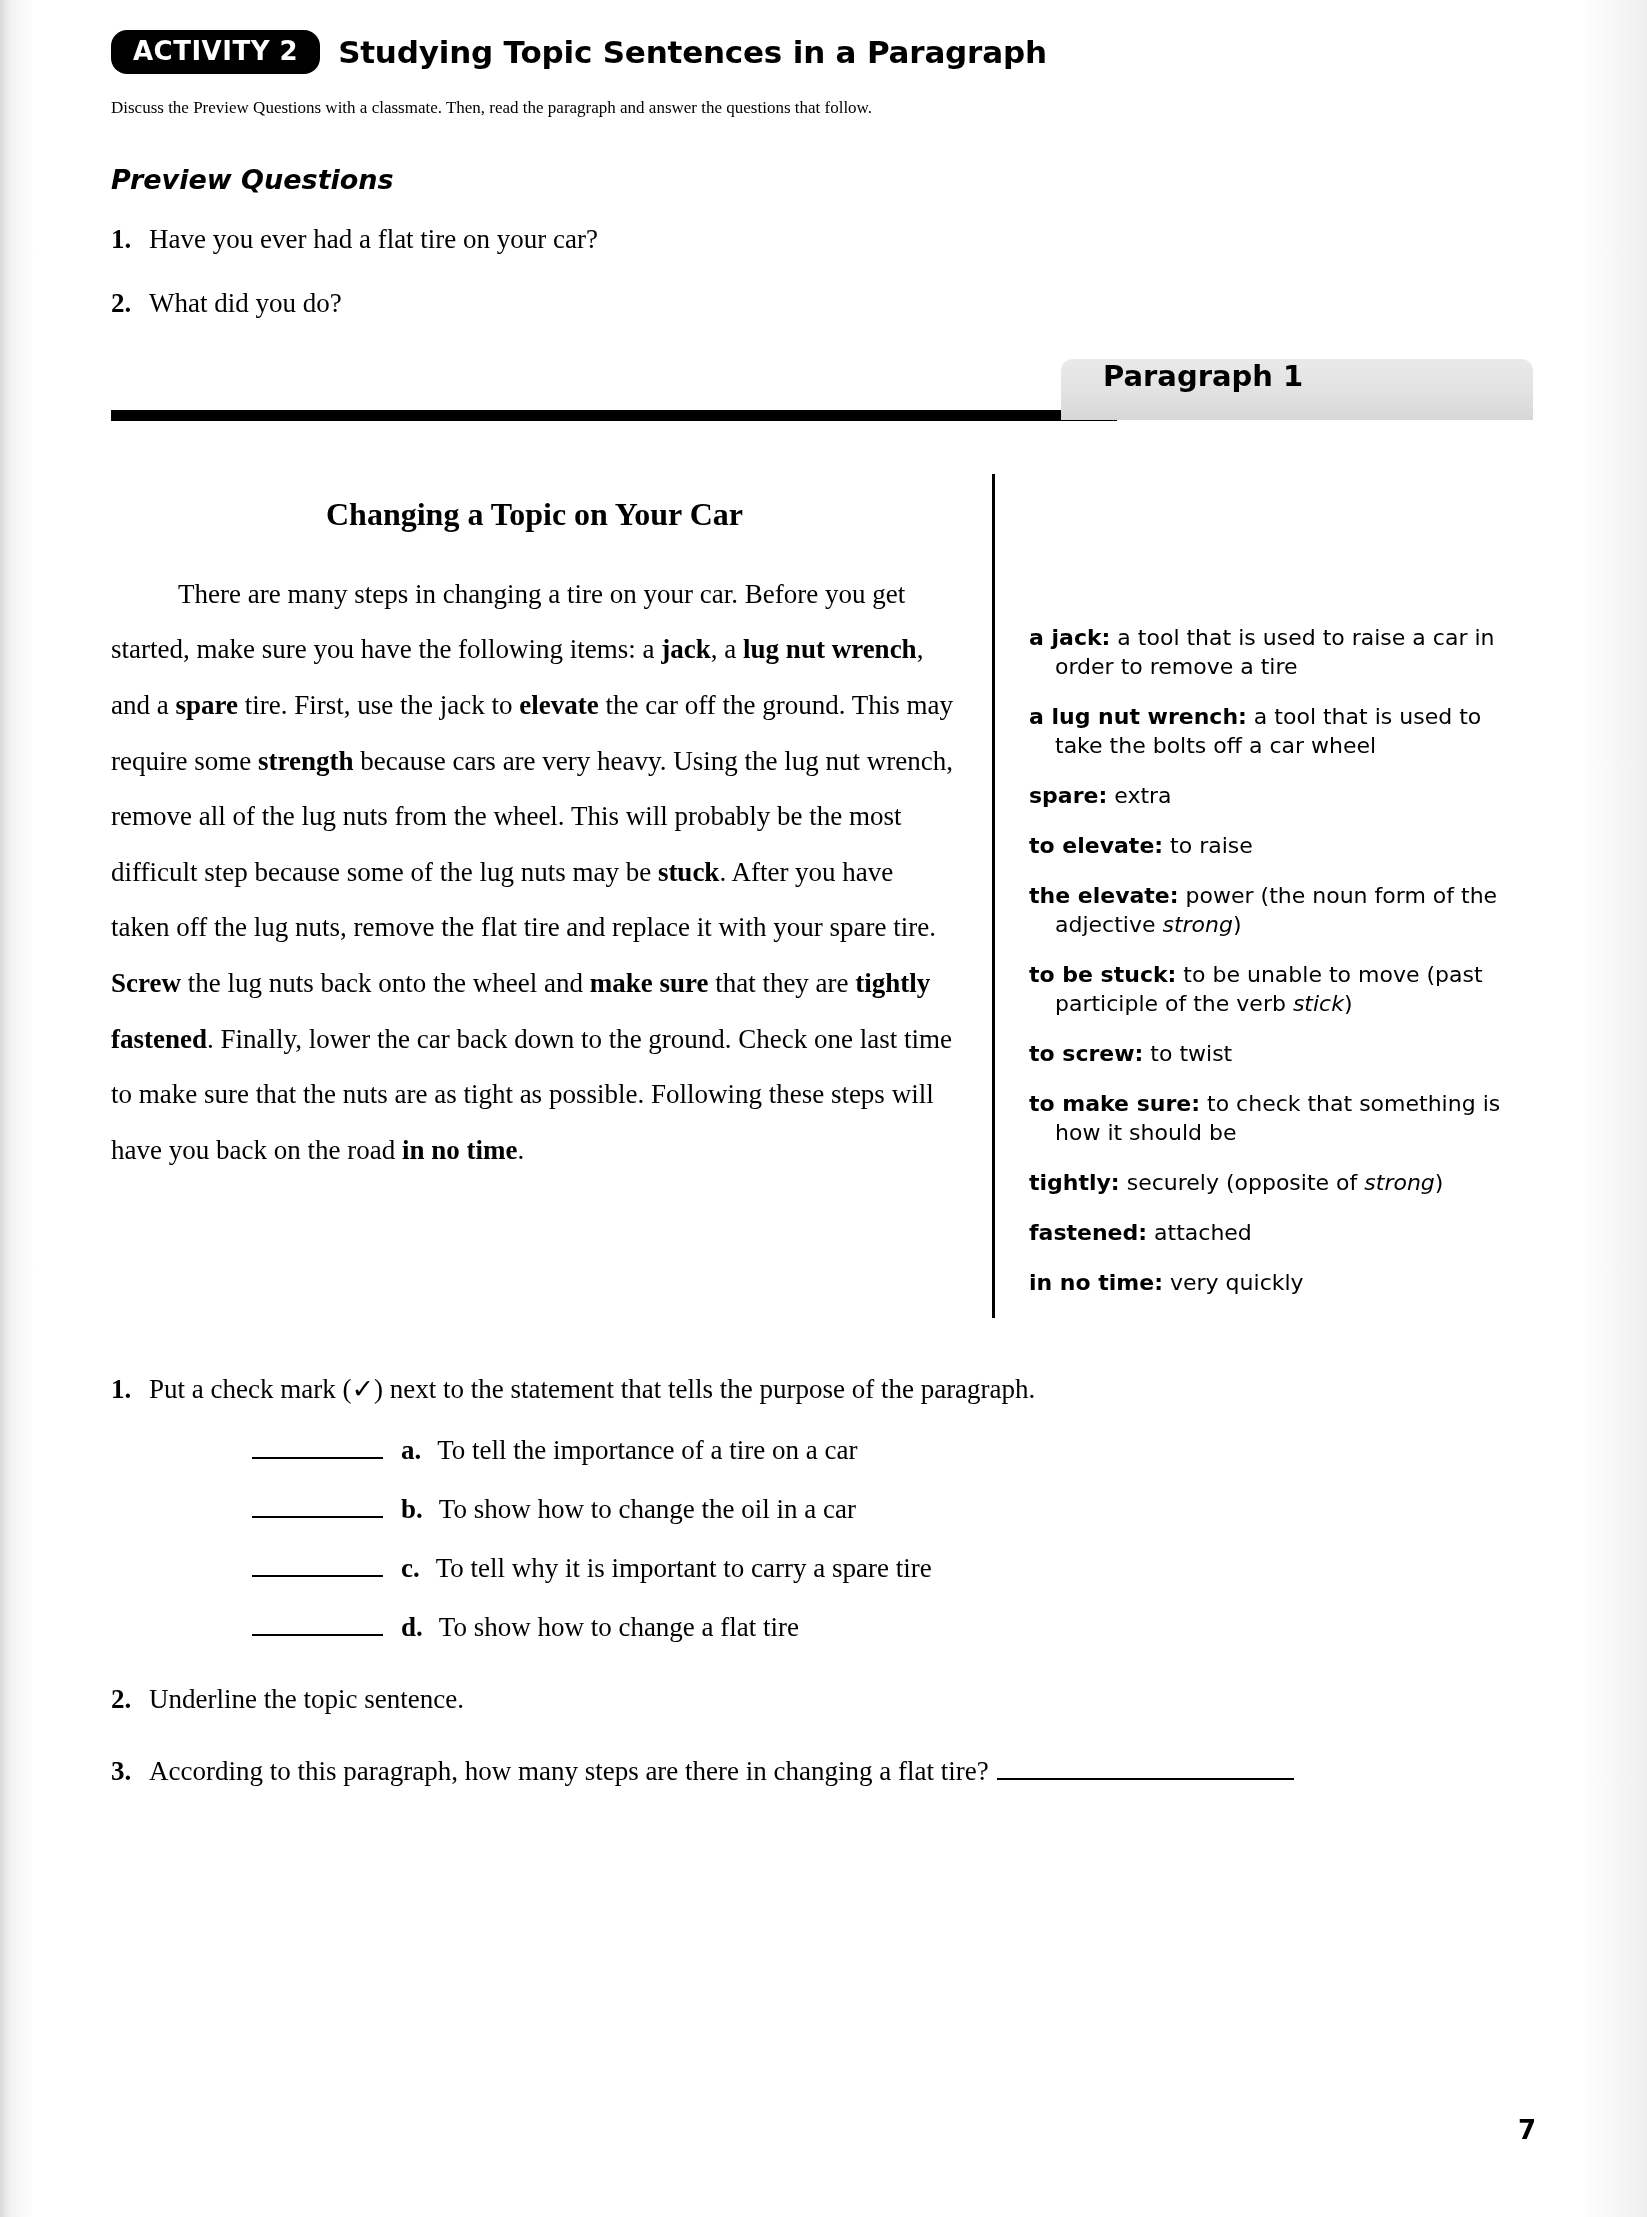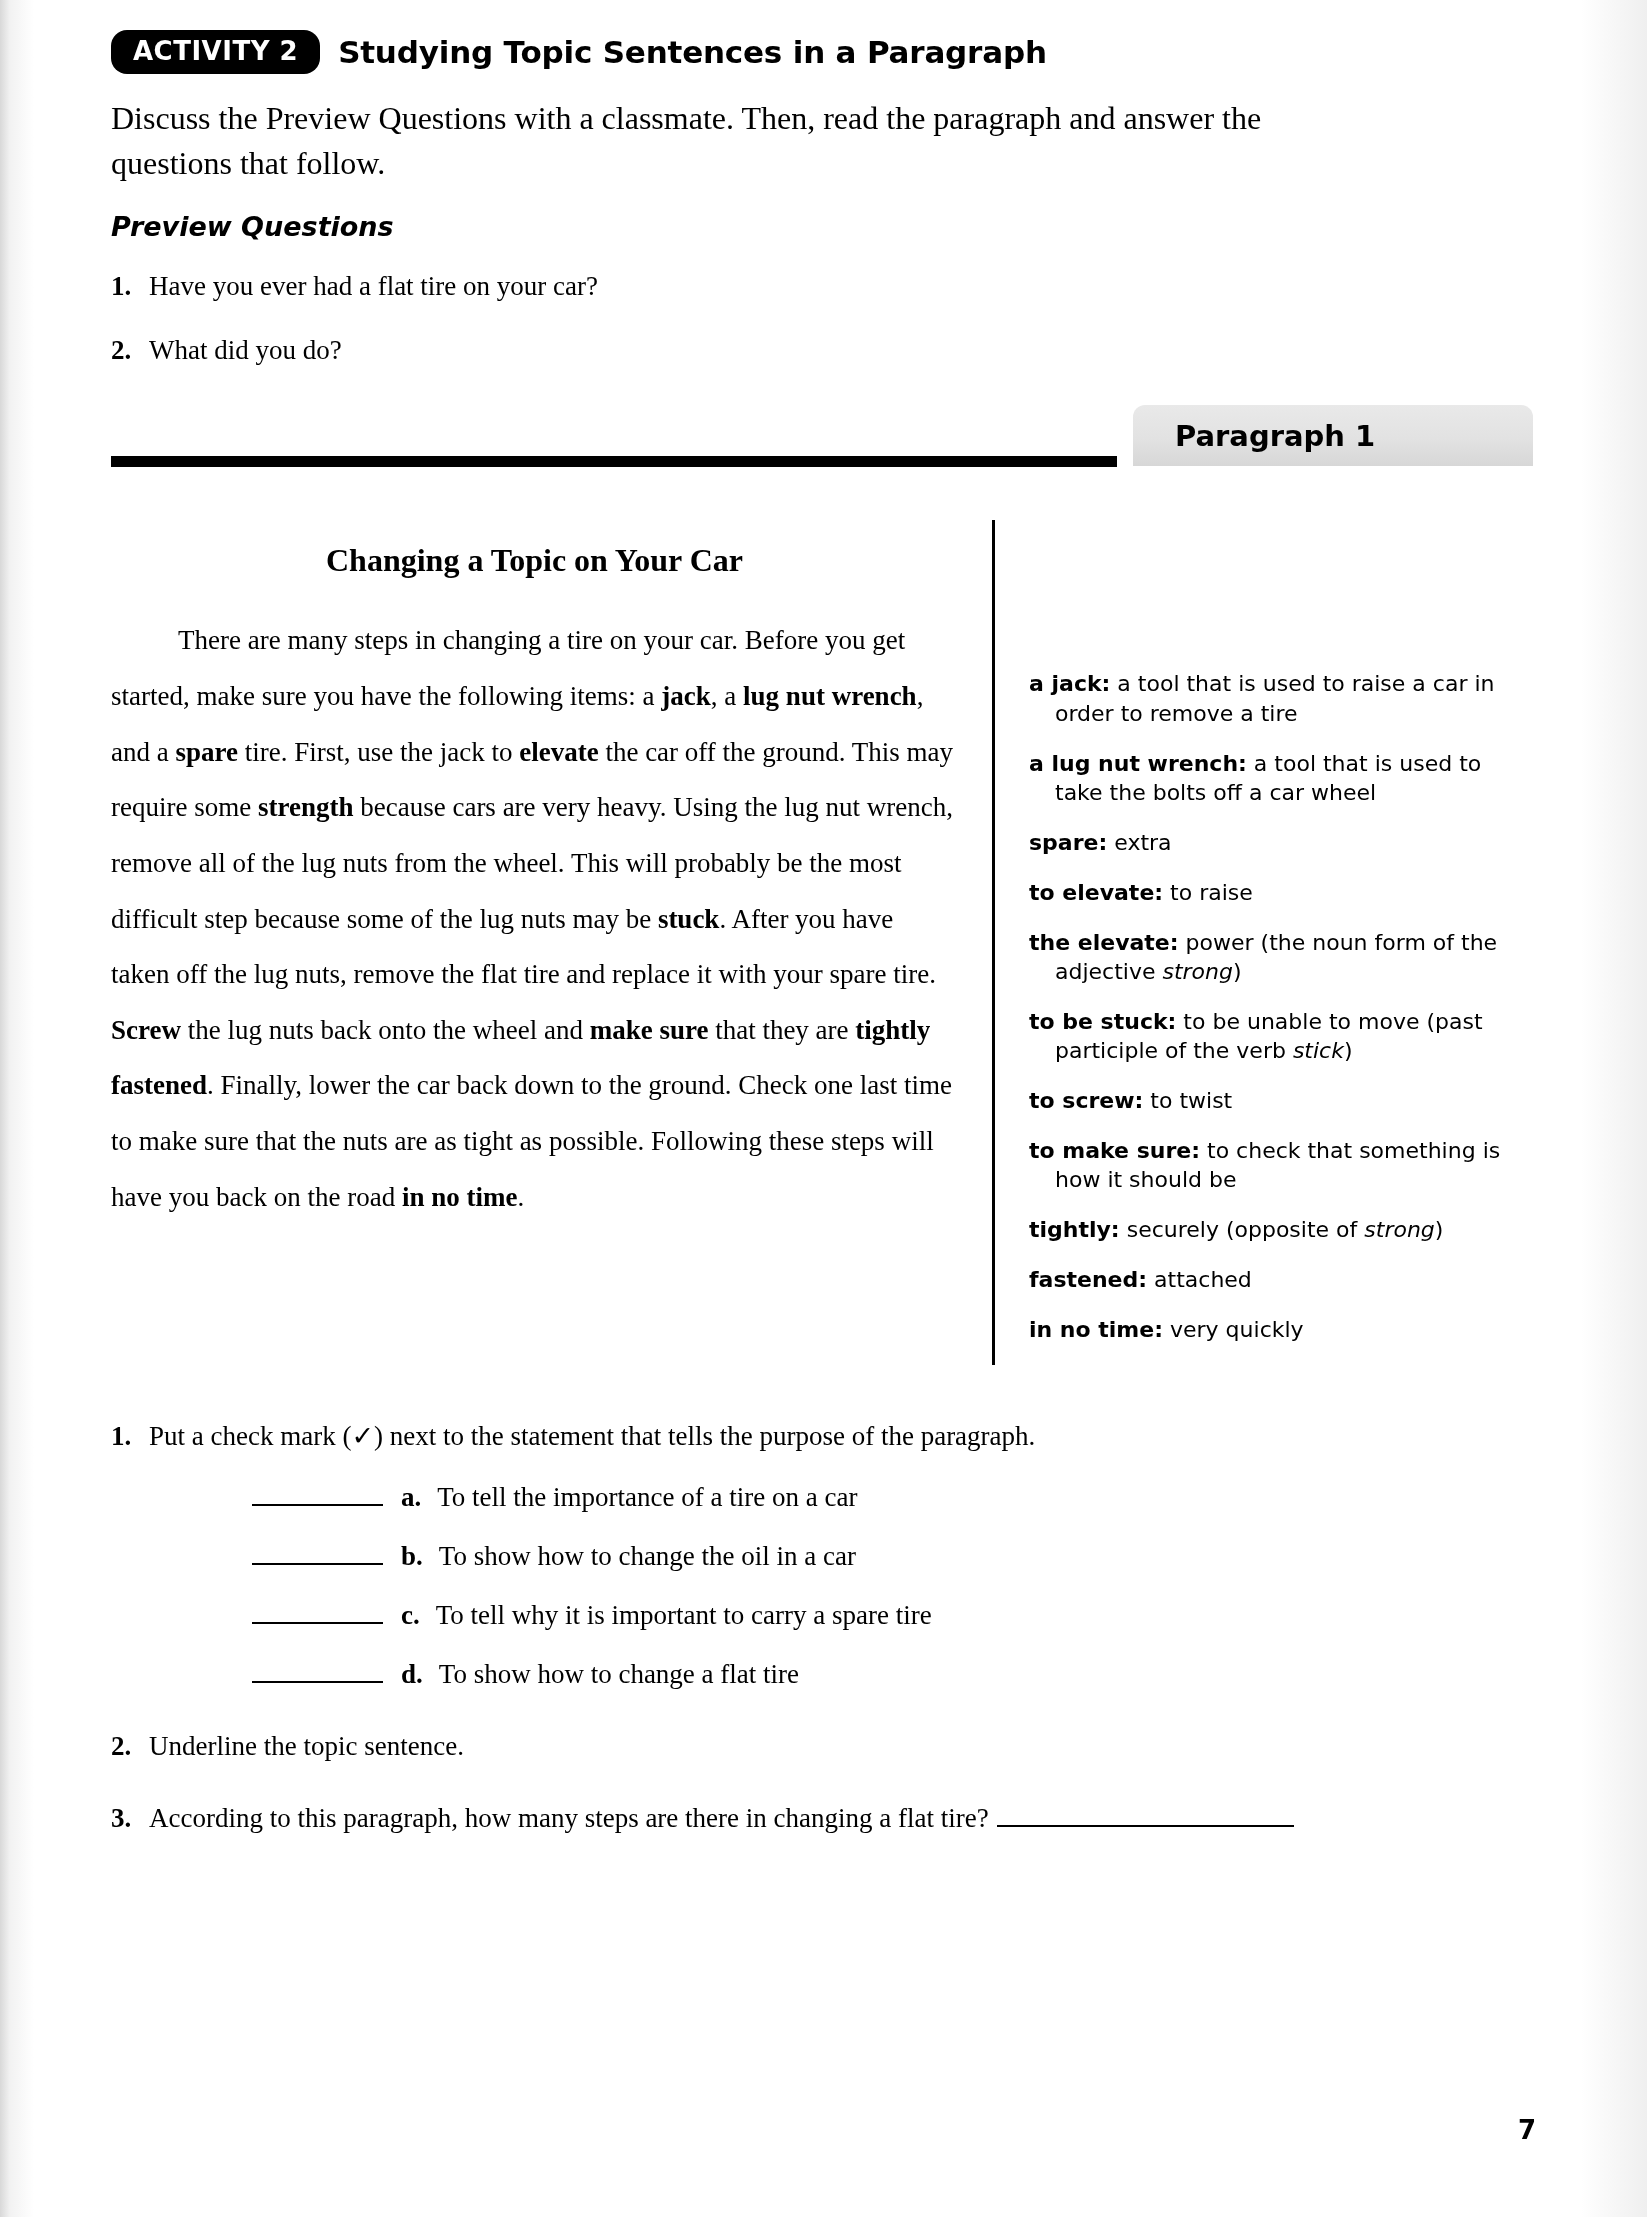--- a/index.html
+++ b/index.html
@@ -58,24 +58,24 @@
   }
   .activity-title {
     font-family: "DejaVu Sans", sans-serif;
     font-weight: bold;
     font-size: 31px;
     letter-spacing: -0.2px;
     white-space: nowrap;
   }
 
   .intro {
-    font-size: 32px;
+    font-size: 17px;
     line-height: 1.42;
     width: 1277px;
-    margin: 0 0 24px 0;
+    margin: 0 0 44px 0;
   }
 
   
   .section-heading {
     font-family: "DejaVu Sans", sans-serif;
     font-weight: bold;
     font-style: italic;
     font-size: 27px;
     margin: 0 0 26px 0;
   }
@@ -99,27 +99,26 @@
   
   .banner-zone {
     position: relative;
     height: 85px;
     margin-top: 36px;
   }
   .para-tab {
     position: absolute;
     right: -16px;
     top: 0;
-    width: 400px;
+    width: 472px;
     height: 61px;
     background: linear-gradient(to bottom, #e9e9e9 0%, #e2e2e2 55%, #d7d7d7 100%);
     border-radius: 12px 12px 0 0;
     box-sizing: border-box;
     display: flex;
-    align-items: center;
   }
   .para-tab span {
     font-family: "DejaVu Sans", sans-serif;
     font-weight: bold;
     font-size: 29px;
     margin-left: 42px;
   }
   .thick-rule {
     position: absolute;
     left: 0;

